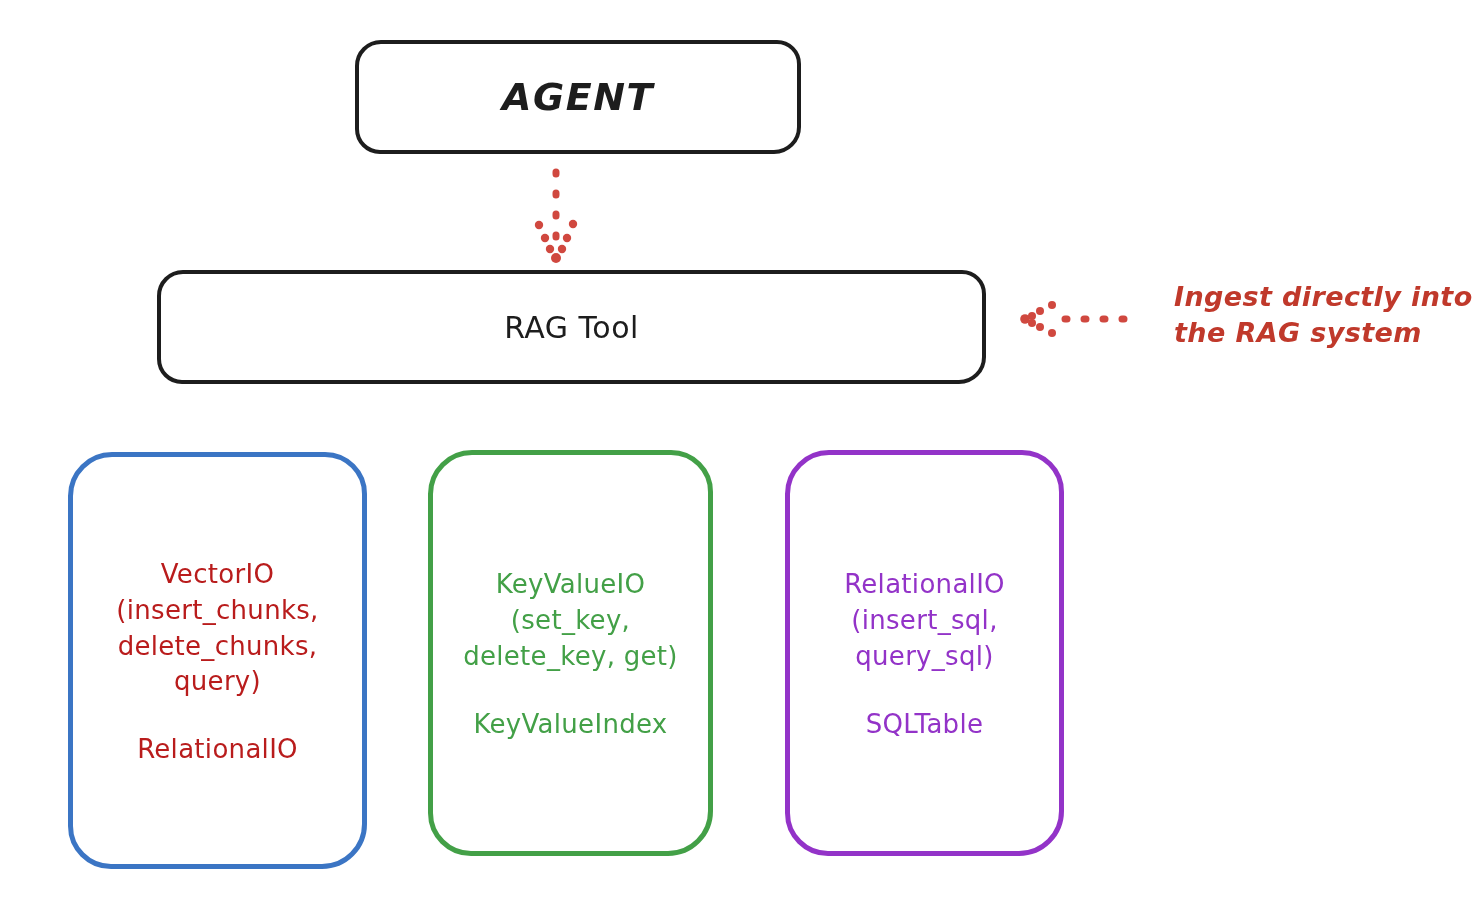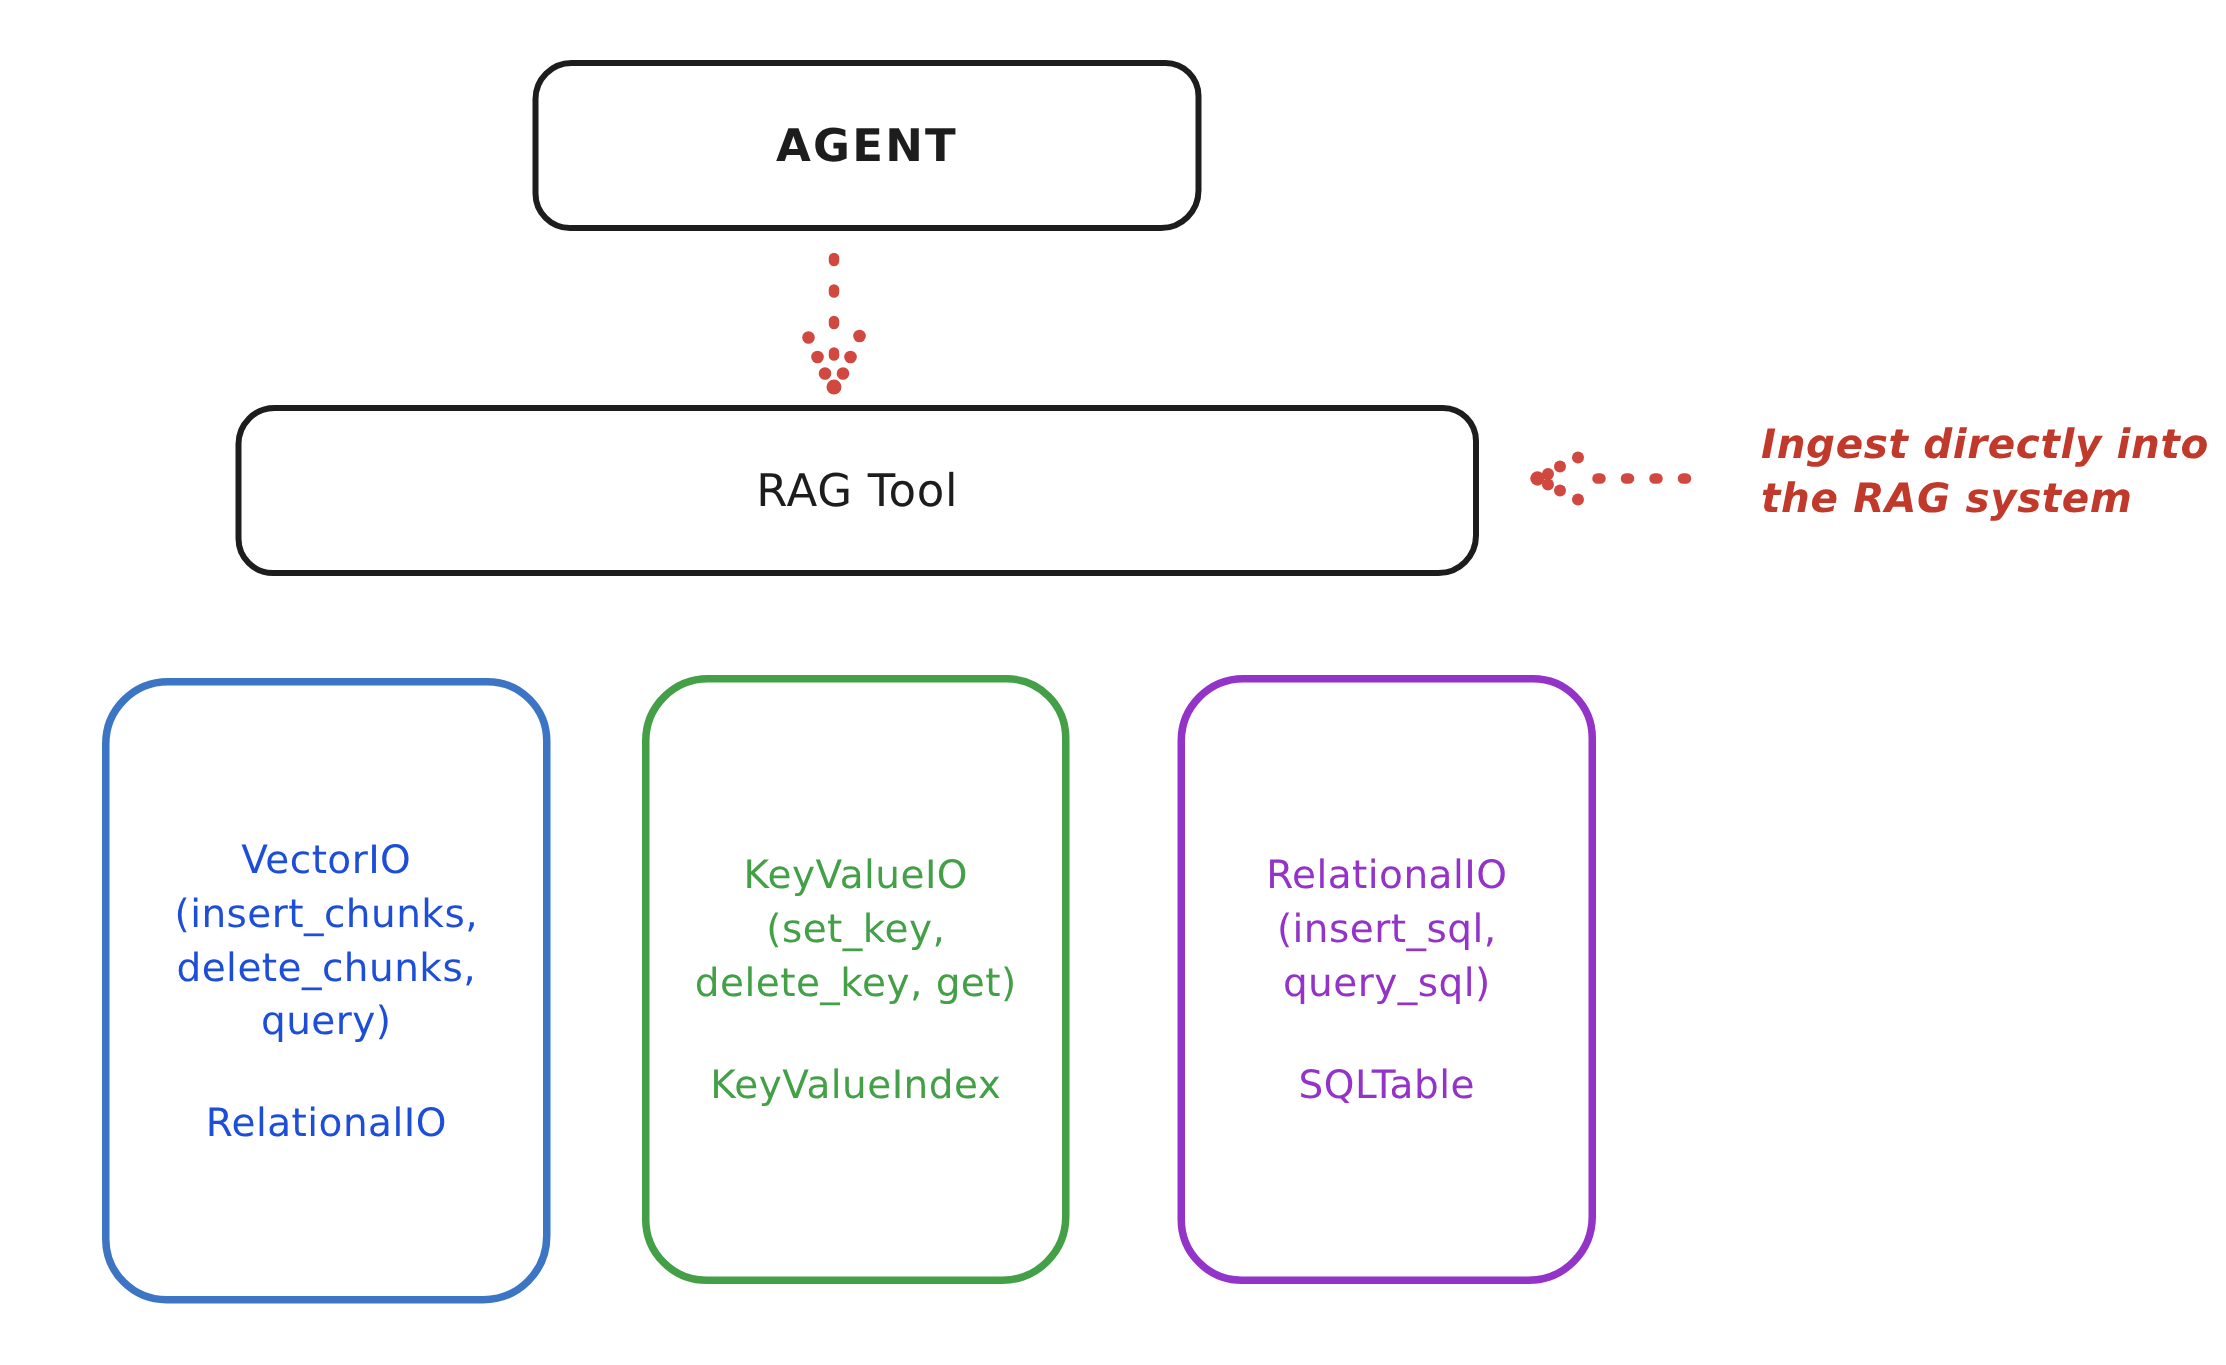--- a/index.html
+++ b/index.html
@@ -40,40 +40,41 @@
   #rag-tool-box {
     left: 157px;
     top: 270px;
     width: 829px;
     height: 114px;
     border: 4px solid #1d1d1d;
     border-radius: 26px 24px 27px 25px;
   }
   .node-label-black {
     color: #1d1d1d;
-    font-size: 30px;
+    font-size: 38px;
+    font-style: italic;
     font-weight: 600;
     letter-spacing: 1.5px;
   }
   .node-label-plain {
     color: #1d1d1d;
     font-size: 30px;
     font-weight: 500;
     letter-spacing: 0.5px;
     text-align: center;
   }
   
   #vector-io-box {
     left: 68px;
     top: 452px;
     width: 299px;
     height: 417px;
     border: 5px solid #3b75c4;
     border-radius: 44px 42px 45px 43px;
-    color: #1d4ed8;
+    color: #b91c1c;
   }
   #key-value-io-box {
     left: 428px;
     top: 450px;
     width: 285px;
     height: 406px;
     border: 5px solid #43a047;
     border-radius: 44px 42px 45px 43px;
     color: #43a047;
   }

